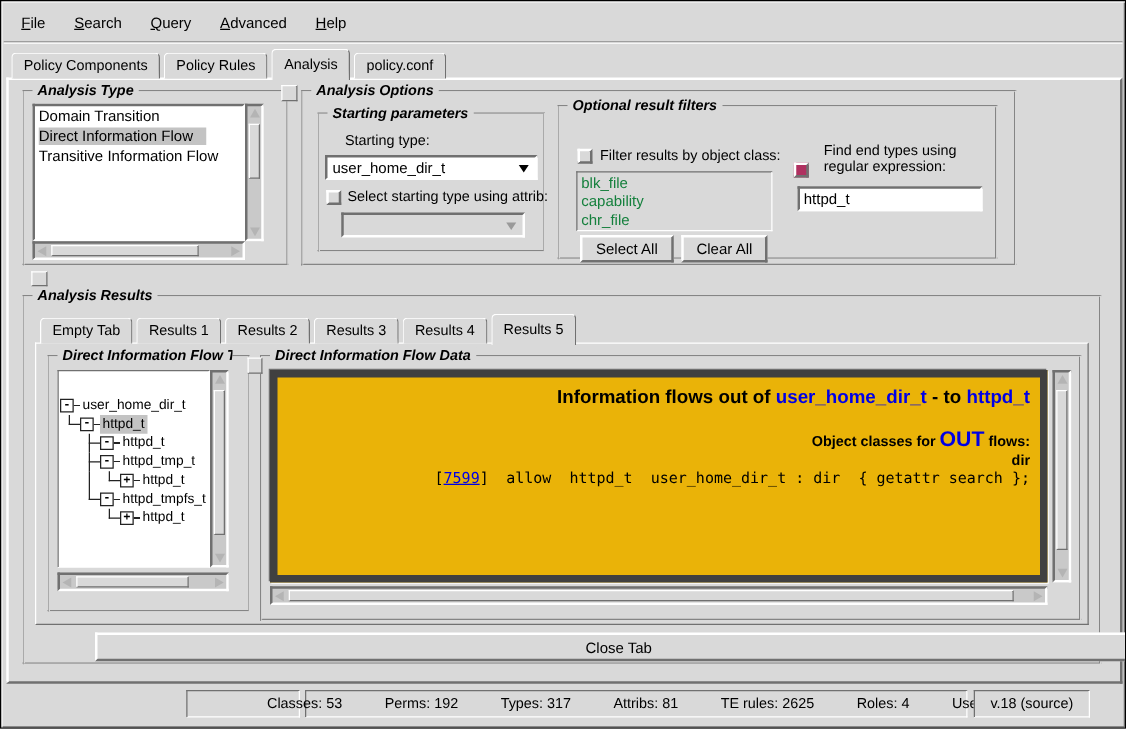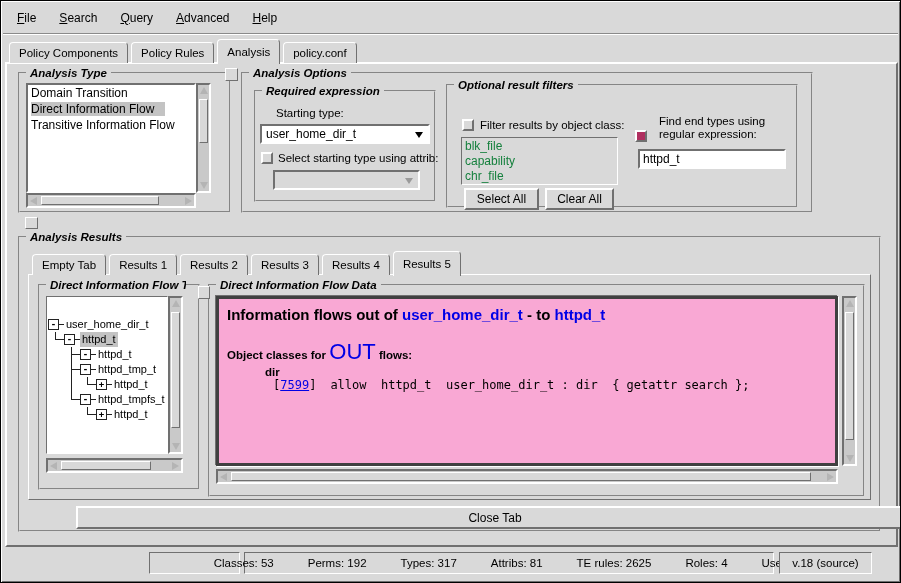--- a/index.html
+++ b/index.html
@@ -73,25 +73,25 @@
   .tree-cell { display:inline-block; width:16px; height:15px; vertical-align:top; position:relative; }
   .tree-cell.vline::before { content:""; position:absolute; left:7px; top:0; bottom:0; width:1px; background:#222; }
   .tree-cell.elbow::before { content:""; position:absolute; left:7px; top:0; height:8px; width:1px; background:#222; }
   .tree-cell.elbow.cont::before { height:15px; }
   .tree-cell.elbow::after { content:""; position:absolute; left:7px; top:7px; width:9px; height:1px; background:#222; }
   .tree-box { display:inline-block; width:11px; height:11px; margin-top:2px; border:1px solid #222; background:#fff; font:bold 9px/9px "DejaVu Sans Mono", monospace; text-align:center; vertical-align:top; }
   .tree-stub { display:inline-block; width:5px; height:15px; vertical-align:top; background:linear-gradient(#0000 7px, #222 7px, #222 8px, #0000 8px); }
   .tree-label { display:inline-block; padding:0 2px; color:#000; }
   .tree-label.selected { background: var(--sel-grey); }
   
-  .text-area { position:absolute; background:#f9a8d4; border:3px solid #404040; box-shadow:-1px -1px 0 #707070, 1px 1px 0 #fff; overflow:hidden; padding:7px 8px; }
+  .text-area { position:absolute; background:#eab308; border:6px solid #404040; box-shadow:-1px -1px 0 #707070, 1px 1px 0 #fff; overflow:hidden; padding:7px 8px;text-align:right; }
   .flow-heading { font-size:15px; font-weight:bold; color:#000; margin-bottom:16px; white-space:nowrap; }
   .blue { color: var(--accent-blue); }
   .subhead { font-size:11.5px; font-weight:bold; color:#000; margin-bottom:1px; }
-  .subhead .out { font-size:22px; font-weight:normal; }
+  .subhead .out { font-size:17px; font-weight:bold; }
   .dir-line { font-size:11.5px; font-weight:bold; margin-left:38px; }
   .rule-line { font-family:"DejaVu Sans Mono", monospace; font-size:12px; margin-left:46px; white-space:pre; }
   .rule-link { color: var(--accent-blue); text-decoration:underline; }
   
   .status-box { position:absolute; height:22px; background:#d9d9d9; border:1px solid; border-color:#707070 #ffffff #ffffff #707070; display:flex; align-items:center; justify-content:center; font-size:11.5px; color:#000; }
   .stat-item { margin:0 7px; white-space:nowrap; }
 </style>
 </head>
 <body>
 
@@ -144,21 +144,21 @@
     </div>
   </div>
 
   <div class="sash-handle" style="left:224px; top:67px;"></div>
   <div class="sash-line-v" style="left:229px; top:80px; height:131px;"></div>
 
   <div class="group" style="left:240px; top:71px; width:572px; height:141px; z-index:2;">
     <span class="group-title">Analysis Options</span>
 
     <div class="group" style="left:11px; top:16px; width:182px; height:112px;">
-      <span class="group-title">Required expression</span>
+      <span class="group-title">Starting parameters</span>
       <div class="label" style="left:20px; top:15px;">Starting type:</div>
       <div class="combo" style="left:4px; top:32px; width:170px; height:20px;">
         <span>user_home_dir_t</span>
         <span class="arrow"></span>
       </div>
       <div class="cb" style="left:5px; top:60px;"></div>
       <div class="label" style="left:22px; top:60px;">Select starting type using attrib:</div>
       <div class="combo disabled" style="left:17px; top:78px; width:147px; height:20px;">
         <span></span>
         <span class="arrow"></span>

